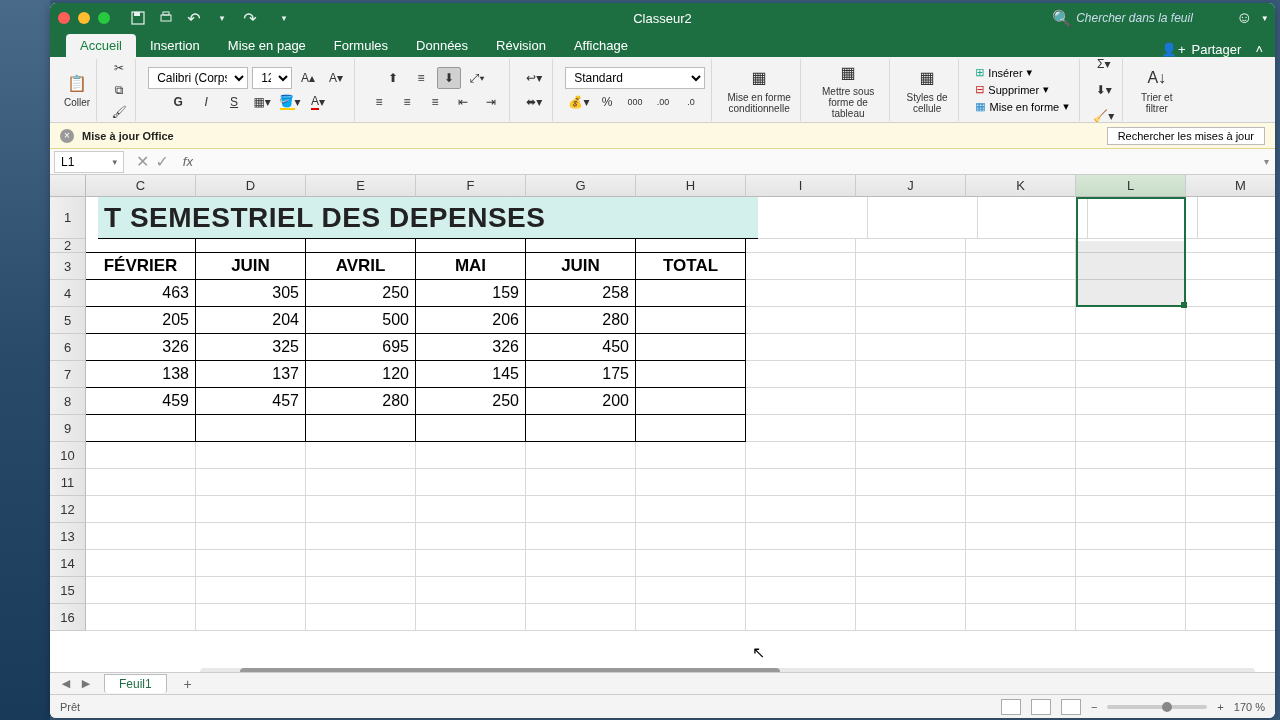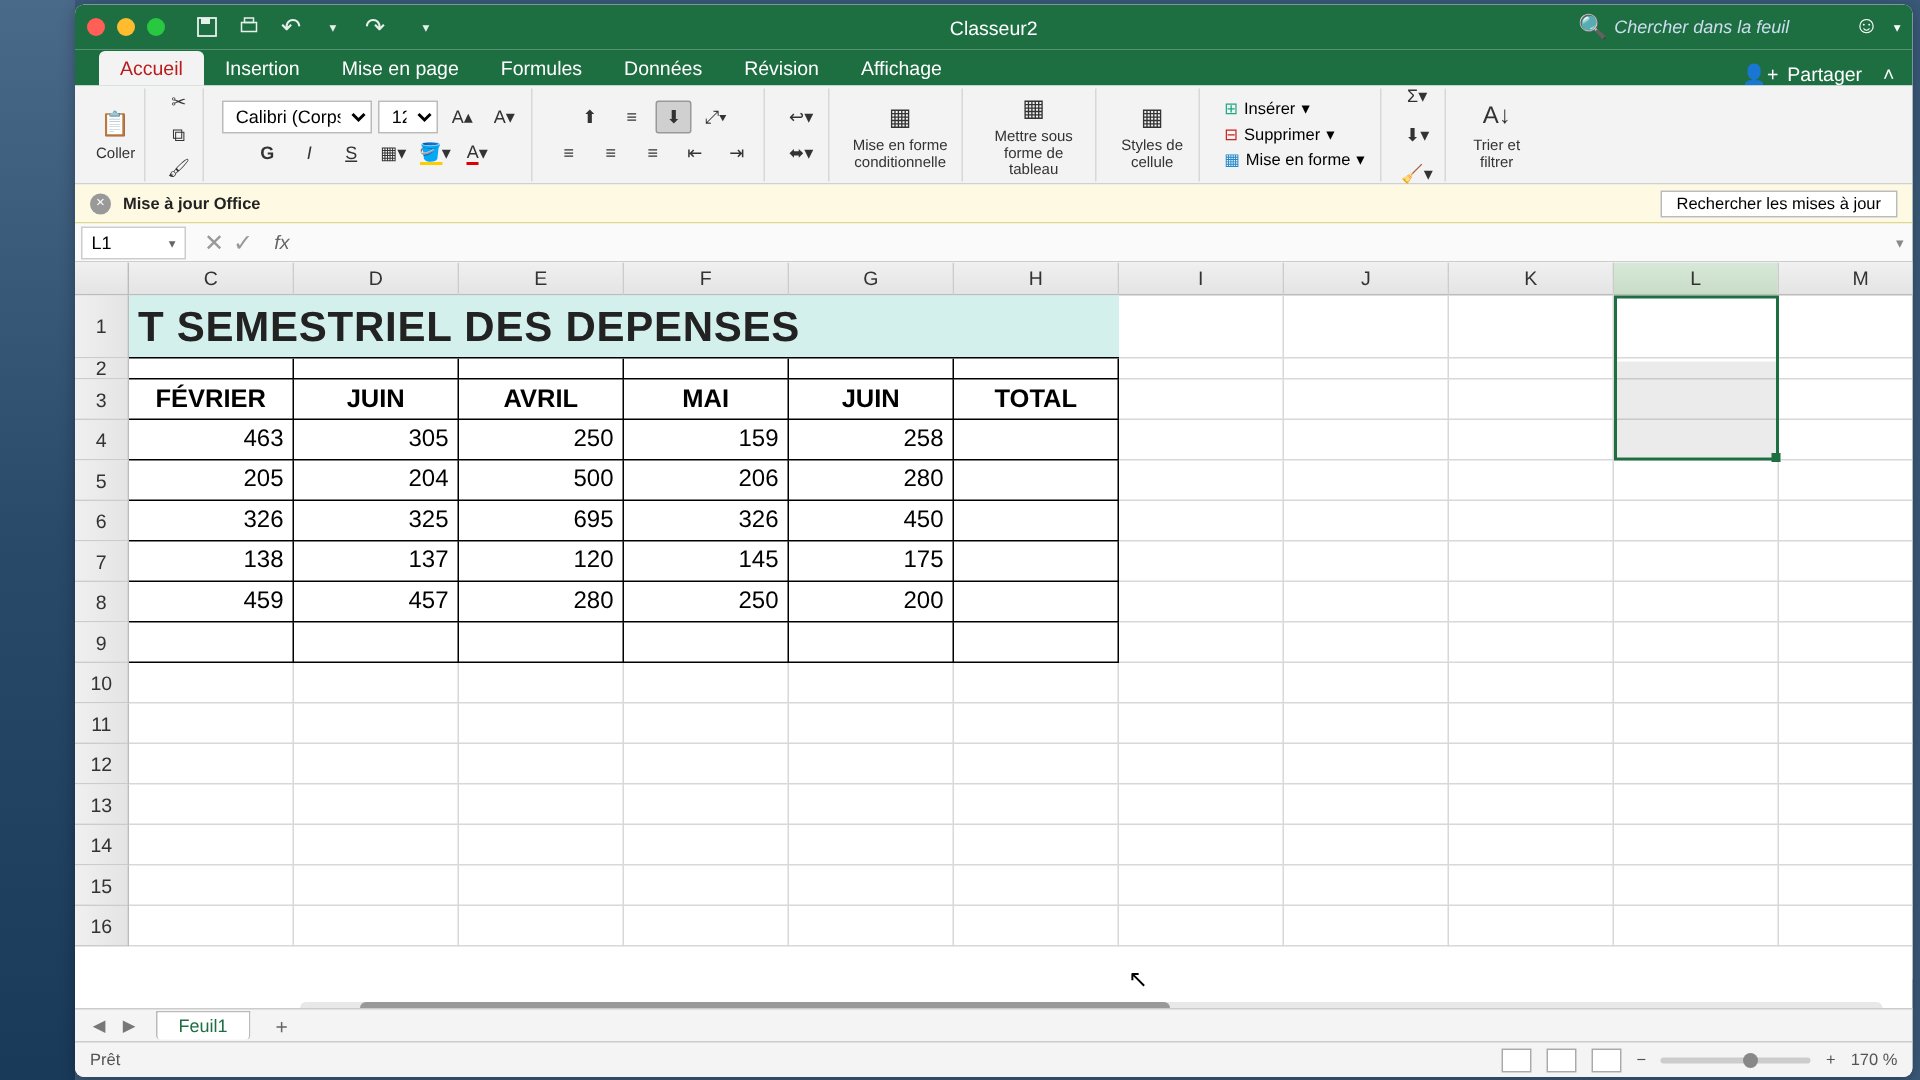--- a/index.html
+++ b/index.html
@@ -16,21 +16,21 @@
 .qat > div { width: 16px; height: 16px; display: flex; align-items: center; justify-content: center; color: #fff; opacity: 0.9; }
 .title-center { position: absolute; left: 50%; transform: translateX(-50%); font-size: 13px; }
 .title-right { margin-left: auto; display: flex; align-items: center; gap: 10px; }
 .search-box { display: flex; align-items: center; gap: 4px; }
 .search-box input { background: transparent; border: none; color: #cde; font-size: 12px; width: 150px; outline: none; }
 .search-box input::placeholder { color: #cde; font-style: italic; }
 
 
 .tabs { height: 24px; background: #1d6f42; display: flex; align-items: flex-end; padding-left: 16px; }
 .tab { padding: 4px 14px; font-size: 13px; color: #fff; cursor: pointer; }
-.tab.active { background: #f3f3f3; color: #b91c1c; border-radius: 4px 4px 0 0; font-weight: 500; }
+.tab.active { background: #f3f3f3; color: #15803d; border-radius: 4px 4px 0 0; font-weight: 500; }
 .tabs-right { margin-left: auto; display: flex; align-items: center; padding-right: 12px; gap: 6px; color: #fff; font-size: 13px; }
 
 
 .ribbon { height: 66px; background: #f3f3f3; display: flex; align-items: center; padding: 0 8px; gap: 6px; border-bottom: 1px solid #d0d0d0; }
 .rgroup { display: flex; flex-direction: column; align-items: center; padding: 0 6px; border-right: 1px solid #d8d8d8; height: 62px; justify-content: center; gap: 2px; }
 .rgroup.noborder { border-right: none; }
 .rbtn-lg { display: flex; flex-direction: column; align-items: center; font-size: 10px; color: #333; cursor: pointer; gap: 2px; }
 .icon-box { width: 24px; height: 24px; display: flex; align-items: center; justify-content: center; font-size: 16px; }
 .rrow { display: flex; gap: 4px; align-items: center; }
 .rrow2 { display: flex; flex-direction: column; gap: 4px; }
@@ -191,20 +191,32 @@
         <div class="smallbtn">⇥</div>
       </div>
     </div>
     <div class="rgroup">
       <div class="rrow">
           <div class="smallbtn">↩▾</div>
         </div>
       <div class="rrow">
           <div class="smallbtn">⬌▾</div>
         </div>
+    </div>
+    <div class="rgroup">
+      <div class="rrow">
+          <select class="num-sel"><option>Standard</option></select>
+        </div>
+      <div class="rrow">
+        <div class="smallbtn">💰▾</div>
+        <div class="smallbtn">%</div>
+        <div class="smallbtn" style="font-size:9px;">000</div>
+        <div class="smallbtn" style="font-size:9px;">.00</div>
+        <div class="smallbtn" style="font-size:9px;">.0</div>
+      </div>
     </div>
     <div class="rgroup">
       <div class="rbtn-lg">
         <div class="icon-box">▦</div>
         <span style="text-align:center;width:70px;">Mise en forme conditionnelle</span>
       </div>
     </div>
     <div class="rgroup">
       <div class="rbtn-lg">
         <div class="icon-box">▦</div>
@@ -287,21 +299,21 @@
         <div class="rowh" style="height: 27px;">10</div>
         <div class="rowh" style="height: 27px;">11</div>
         <div class="rowh" style="height: 27px;">12</div>
         <div class="rowh" style="height: 27px;">13</div>
         <div class="rowh" style="height: 27px;">14</div>
         <div class="rowh" style="height: 27px;">15</div>
         <div class="rowh" style="height: 27px;">16</div>
       </div>
     <div class="cells" id="cells">
         <div class="crow">
-          <div class="cell title-cell" style="width: 660px; height: 42px; border-right: none; border-bottom: 1px solid rgb(0, 0, 0); overflow: visible; position: relative;">T SEMESTRIEL DES DEPENSES</div>
+          <div class="cell title-cell" style="width: 660px; height: 42px; border-right: none; border-bottom: 1px solid rgb(0, 0, 0); overflow: visible; position: relative; margin-left: 12px;">T SEMESTRIEL DES DEPENSES</div>
           <div class="cell" style="width: 110px; height: 42px;"></div>
           <div class="cell" style="width: 110px; height: 42px;"></div>
           <div class="cell" style="width: 110px; height: 42px;"></div>
           <div class="cell" style="width: 110px; height: 42px;"></div>
           <div class="cell" style="width: 110px; height: 42px;"></div>
         </div>
         <div class="crow">
           <div class="cell bordered" style="width: 110px; height: 14px;"></div>
           <div class="cell bordered" style="width: 110px; height: 14px;"></div>
           <div class="cell bordered" style="width: 110px; height: 14px;"></div>

